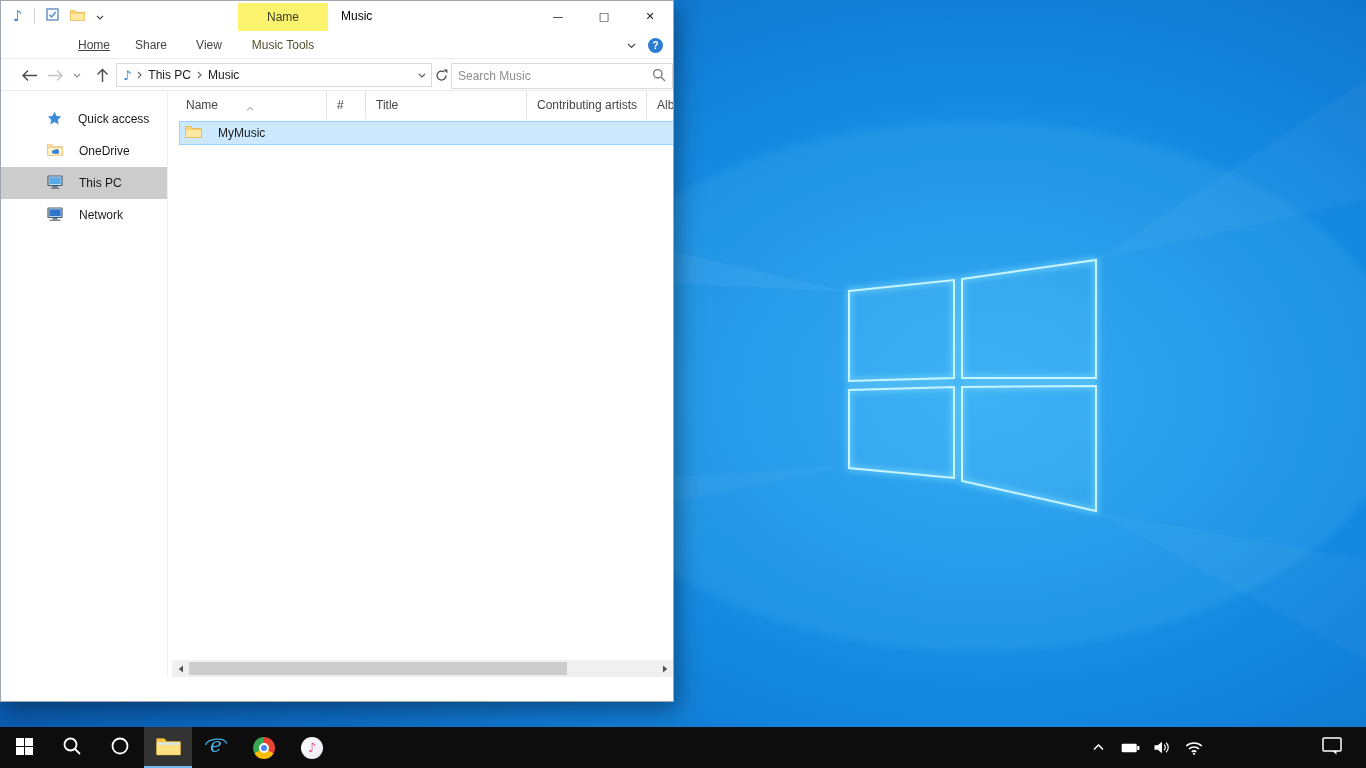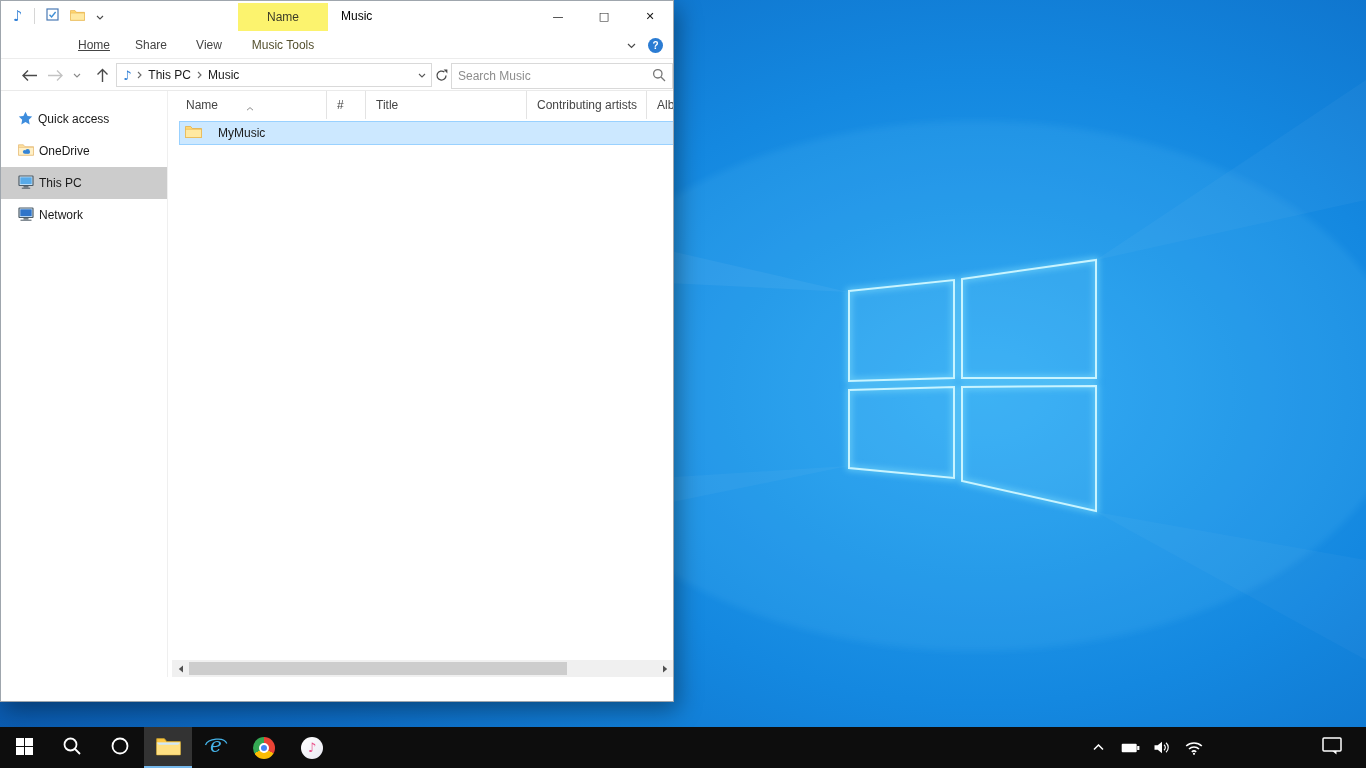--- a/index.html
+++ b/index.html
@@ -56,21 +56,21 @@
     display:flex; align-items:center; justify-content:center; }
   .search-box { position:absolute; left:450px; top:4px; width:222px; height:24px; border:1px solid #d9d9d9;
     display:flex; align-items:center; padding:12px 6px; }
   .search-box input { flex:1; border:none; outline:none; font-size:12px; color:#444;
     font-family:"Liberation Sans","DejaVu Sans",sans-serif; }
   .search-box input::placeholder { color:#8d8d8d; }
 
   
   .content { position:absolute; top:90px; left:0; right:0; bottom:24px; display:flex; background:#fff; }
   .sidebar { width:166px; padding-top:12px; flex:none; }
-  .side-item { height:32px; display:flex; align-items:center; gap:5px; padding-left:17px; }
+  .side-item { height:32px; display:flex; align-items:center; gap:16px; padding-left:46px; }
   .side-item.selected { background:#cccccc; }
   .side-label { white-space:nowrap; }
 
   .main { flex:1; position:relative; border-left:1px solid #efefef; overflow:hidden; }
   .colheaders { position:absolute; top:0; left:0; right:0; height:28px; display:flex; color:#454545; }
   .col { height:28px; line-height:28px; padding-left:18px; border-right:1px solid #e3e3e3;
     white-space:nowrap; overflow:hidden; flex:none; }
   .col-name { width:159px; position:relative; }
   .col-num { width:39px; padding-left:10px; }
   .col-title { width:161px; padding-left:10px; }

